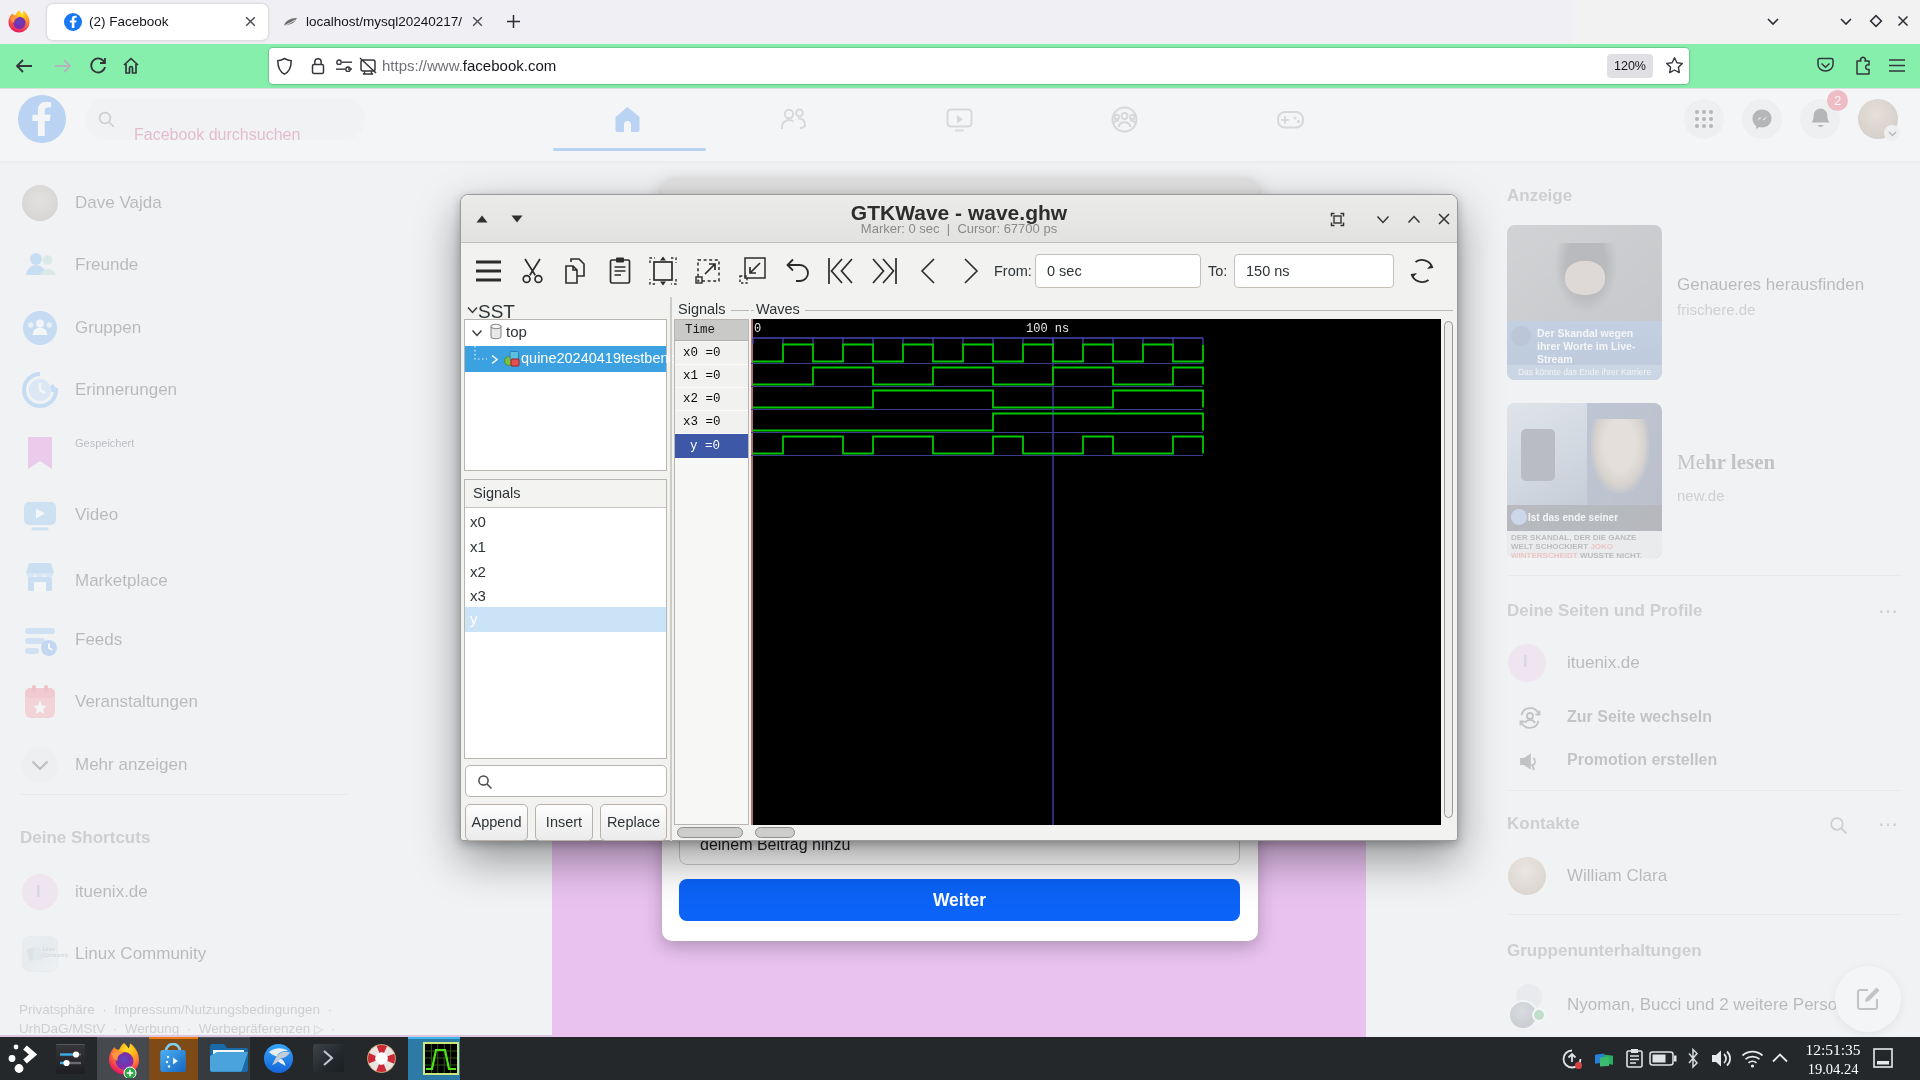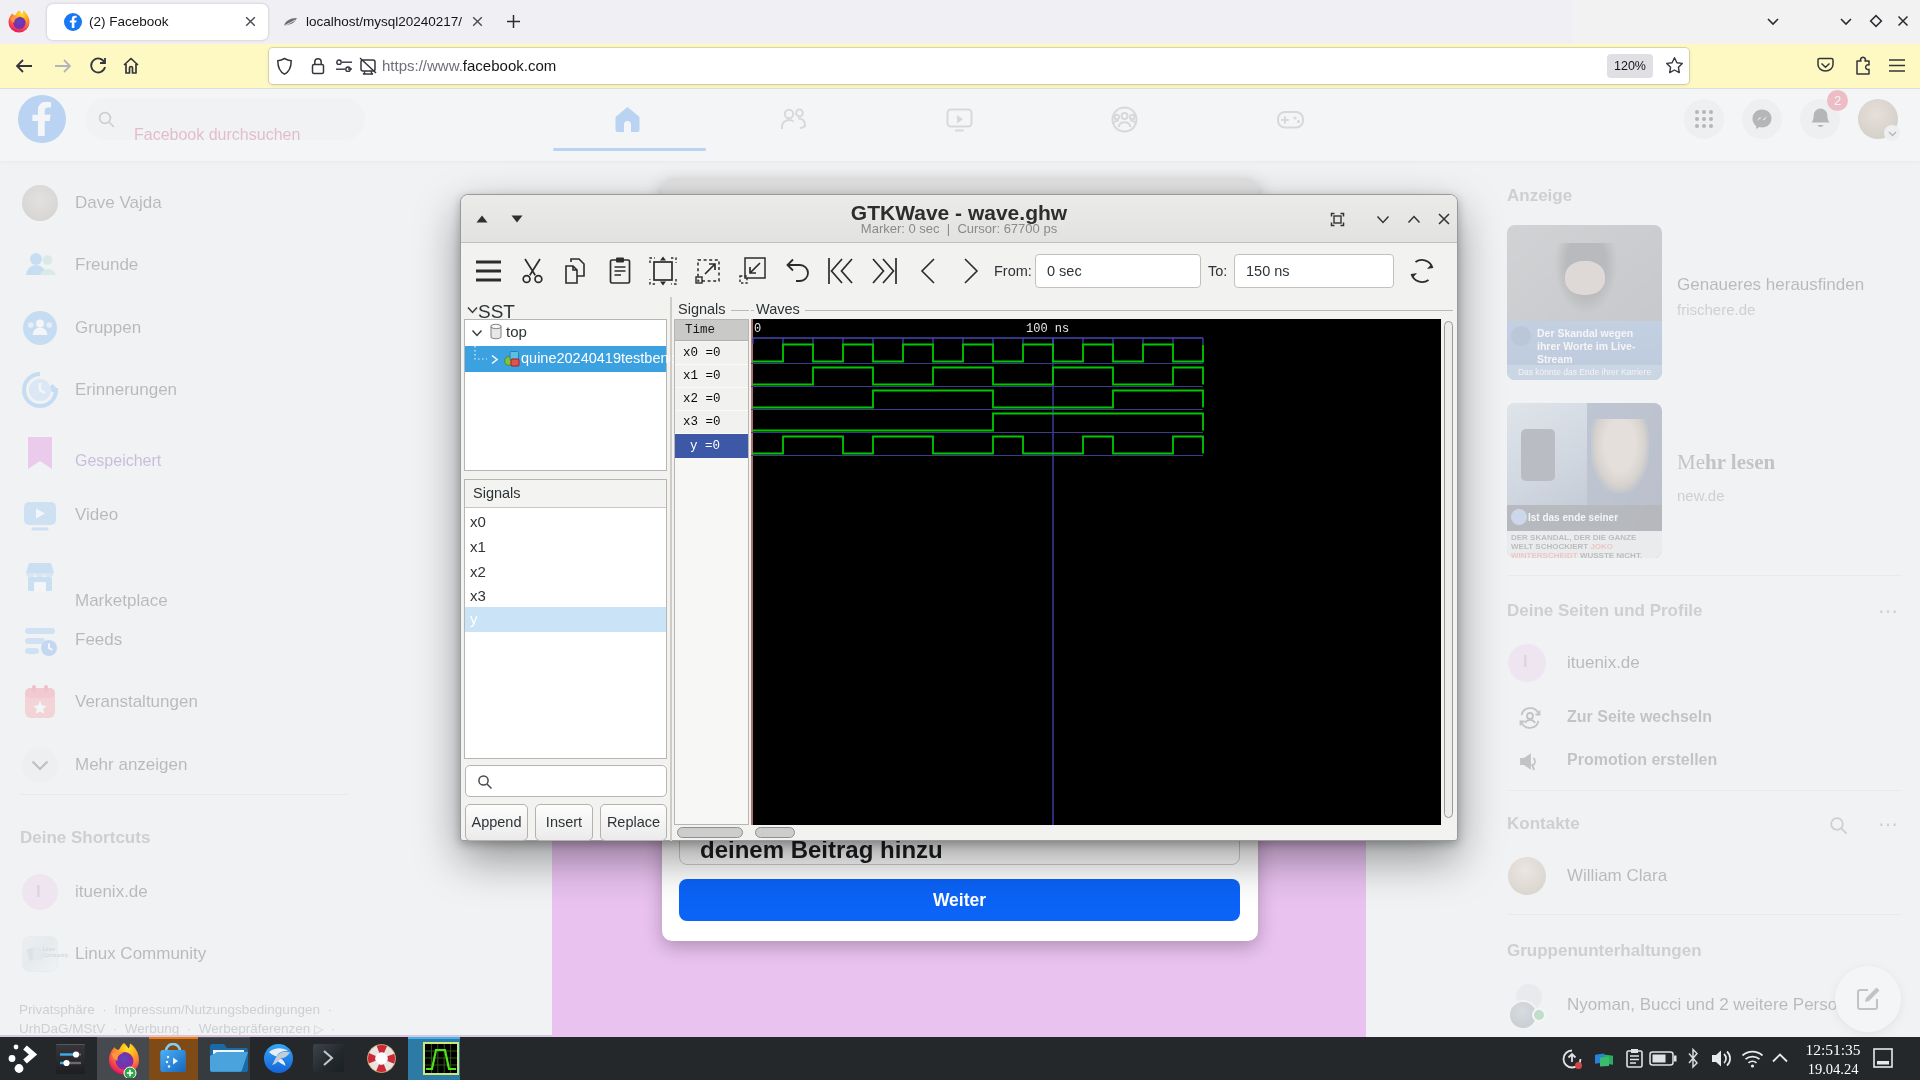--- a/index.html
+++ b/index.html
@@ -107,34 +107,34 @@
     <svg class="abs" style="left:22px;top:284px;" width="36" height="36" viewBox="0 0 36 36">
         <path d="M18 2 a16 16 0 1 0 16 16 h-4.5" stroke="#4a9df0" stroke-width="4" fill="none"></path>
         <path d="M36 18 l-5.5 -6 -5.5 6 z" fill="#4a9df0"></path>
         <circle cx="18" cy="18" r="11" fill="#9cc7f5"></circle>
         <path d="M18 11 v7 l5 3" stroke="#fff" stroke-width="2.5" fill="none"></path>
       </svg>
     <div class="abs" style="left:75px;top:292px;font-size:17px;color:#121212;">Erinnerungen</div>
     <svg class="abs" style="left:26px;top:347px;" width="28" height="36" viewBox="0 0 28 36">
         <path d="M2 2 h24 v32 l-12-8 -12 8 z" fill="#d65ad6"></path>
       </svg>
-    <div class="abs" style="left:75px;top:364px;font-size:16px;color:#4c1d95;">Gespeichert</div>
+    <div class="abs" style="left:75px;top:349px;font-size:11px;color:#0f172a;">Gespeichert</div>
     <svg class="abs" style="left:22px;top:409px;" width="36" height="36" viewBox="0 0 36 36">
         <rect x="2" y="5" width="32" height="23" rx="5" fill="#64aef2"></rect>
         <path d="M14 11.5 l9 5 -9 5 z" fill="#fff"></path>
         <path d="M11 32 h14" stroke="#64aef2" stroke-width="3" stroke-linecap="round"></path>
       </svg>
     <div class="abs" style="left:75px;top:417px;font-size:17px;color:#121212;">Video</div>
     <svg class="abs" style="left:22px;top:471px;" width="36" height="36" viewBox="0 0 36 36">
         <path d="M4 14 L7 4 h22 l3 10 z" fill="#5aa7f0"></path>
         <path d="M4 14 a4.6 4.6 0 0 0 9.2 0 a4.6 4.6 0 0 0 9.2 0 a4.6 4.6 0 0 0 9.2 0 h4.4" fill="#8ec4f6"></path>
         <rect x="6" y="18" width="24" height="14" rx="1.5" fill="#5aa7f0"></rect>
         <rect x="12" y="23" width="12" height="9" fill="#fff"></rect>
       </svg>
-    <div class="abs" style="left:75px;top:503px;font-size:17px;color:#121212;text-align:right;">Marketplace</div>
+    <div class="abs" style="left:75px;top:483px;font-size:17px;color:#121212;text-align:right;">Marketplace</div>
     <svg class="abs" style="left:22px;top:534px;" width="36" height="36" viewBox="0 0 36 36">
         <rect x="3" y="6" width="30" height="6" rx="3" fill="#6db1f2"></rect>
         <rect x="3" y="16" width="20" height="6" rx="3" fill="#6db1f2"></rect>
         <rect x="3" y="26" width="14" height="6" rx="3" fill="#6db1f2"></rect>
         <circle cx="27" cy="26" r="8" fill="#3f8de8"></circle>
         <path d="M27 21.5 v4.5 l3.5 2" stroke="#fff" stroke-width="2" fill="none"></path>
       </svg>
     <div class="abs" style="left:75px;top:542px;font-size:17px;color:#121212;">Feeds</div>
     <svg class="abs" style="left:23px;top:596px;" width="34" height="36" viewBox="0 0 34 36">
         <rect x="2" y="4" width="30" height="30" rx="6" fill="#f77c84"></rect>
@@ -224,21 +224,21 @@
         <path d="M13 4 H5 a2 2 0 0 0 -2 2 v15 a2 2 0 0 0 2 2 h15 a2 2 0 0 0 2-2 v-8"></path>
         <path d="M10 16 l1-4 L21.5 1.5 l3 3 L14 15 z" fill="#3a3b3e" stroke="none"></path>
       </svg>
   </div>
   <div class="abs" id="dim" style="left:0;top:88px;width:1920px;height:949px;background:rgba(240,241,243,0.75);"></div>
 
   <div class="abs" id="pink" style="left:552px;top:600px;width:814px;height:437px;background:#e9c2f0;"></div>
   <div class="abs" id="fbdialog" style="left:662px;top:178px;width:596px;height:763px;background:#fff;border-radius:10px;box-shadow:0 6px 18px rgba(0,0,0,0.25);overflow:hidden;">
     <div class="abs" style="left:0;top:0;width:596px;height:17px;background:#e2e2e2;box-shadow:0 3px 10px rgba(0,0,0,0.2);"></div>
     <div class="abs" style="left:17px;top:570px;width:561px;height:117px;border:1px solid #ccc;border-radius:8px;box-sizing:border-box;"></div>
-    <div class="abs" style="left:38px;top:658px;font-size:24px;font-weight:bold;color:#1c1e21;">deinem Beitrag hinzu</div>
+    <div class="abs" style="left:38px;top:658px;font-size:16px;font-weight:normal;color:#1c1e21;">deinem Beitrag hinzu</div>
     <div class="abs" style="left:17px;top:701px;width:561px;height:42px;background:#0b63f7;border-radius:8px;color:#fff;font-size:17.5px;font-weight:bold;text-align:center;line-height:42px;">Weiter</div>
   </div>
 
   <div class="abs" id="tabbar" style="left:0;top:0;width:1572px;height:44px;background:#f0f0f4;border-bottom:1px solid #d4d4da;">
 
     <svg class="abs" style="left:6px;top:9px;" width="26" height="26" viewBox="0 0 36 37">
       <path d="M18 2 C14 5 14.5 8 12 9 C9 8 8.5 6 8.5 6 C6 9 3 13 3 19 a15 14.5 0 0 0 30 0 C33 9 26 3.5 24 2.5 C23.5 4.5 24 6 22.5 7.5 C21 5 20 3.5 18 2 z" fill="url(#ffA)"></path>
       <circle cx="18.5" cy="20" r="9" fill="url(#ffB)"></circle>
       <path d="M6 13 C9 10 14 9.5 18 12 C13 12.5 11 16 11.5 20 C8 18 6 15.5 6 13 z" fill="#ff9640"></path>
     </svg>
@@ -271,21 +271,21 @@
     <svg class="abs" style="left:1839px;top:16px;" width="14" height="11" viewBox="0 0 14 11">
         <path d="M2 3 L7 8 L12 3" stroke="#2b2b33" stroke-width="1.6" fill="none"></path>
       </svg>
     <svg class="abs" style="left:1869px;top:14px;" width="14" height="14" viewBox="0 0 14 14">
         <rect x="3.2" y="3.2" width="7.6" height="7.6" stroke="#2b2b33" stroke-width="1.5" fill="none" transform="rotate(45 7 7)"></rect>
       </svg>
     <svg class="abs" style="left:1896px;top:14px;" width="14" height="14" viewBox="0 0 14 14">
         <path d="M2.5 2.5 L11.5 11.5 M11.5 2.5 L2.5 11.5" stroke="#2b2b33" stroke-width="1.5"></path>
       </svg>
   </div>
-  <div class="abs" id="navbar" style="left:0;top:44px;width:1920px;height:44px;background:#fef9c3;border-bottom:1px solid #ddd;">
+  <div class="abs" id="navbar" style="left:0;top:44px;width:1920px;height:44px;background:#86efac;border-bottom:1px solid #ddd;">
 
     <svg class="abs" style="left:14px;top:12px;" width="20" height="20" viewBox="0 0 20 20">
         <path d="M18 10 H3 M9 4 L3 10 L9 16" stroke="#35353d" stroke-width="1.8" fill="none"></path>
       </svg>
     <svg class="abs" style="left:53px;top:12px;" width="20" height="20" viewBox="0 0 20 20">
         <path d="M2 10 H17 M11 4 L17 10 L11 16" stroke="#b4b4bc" stroke-width="1.8" fill="none"></path>
       </svg>
     <svg class="abs" style="left:88px;top:12px;" width="20" height="20" viewBox="0 0 20 20">
         <path d="M16.5 6.5 A7 7 0 1 0 17 11" stroke="#35353d" stroke-width="1.8" fill="none"></path>
         <path d="M17 2 V7 H12" fill="none" stroke="#35353d" stroke-width="1.8"></path>

